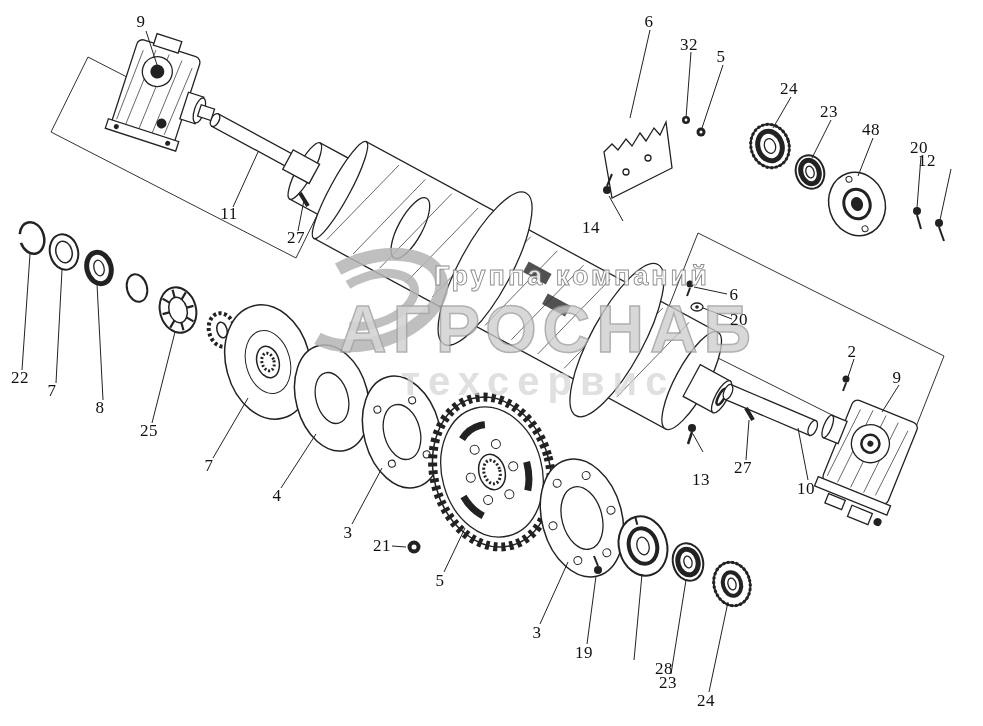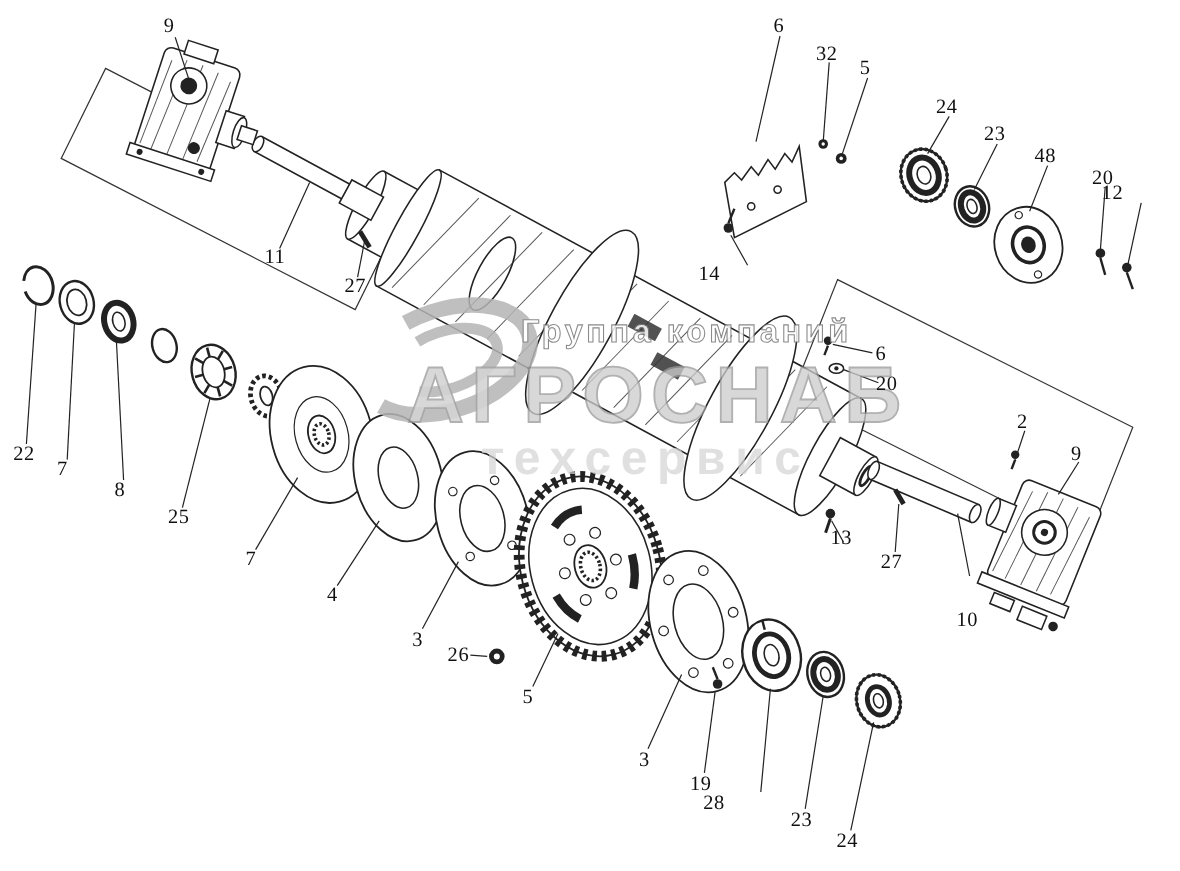--- a/index.html
+++ b/index.html
@@ -343,24 +343,24 @@
   <span class="callout" style="left:739px;top:320px">20</span>
   <span class="callout" style="left:20px;top:378px">22</span>
   <span class="callout" style="left:52px;top:391px">7</span>
   <span class="callout" style="left:100px;top:408px">8</span>
   <span class="callout" style="left:149px;top:431px">25</span>
   <span class="callout" style="left:852px;top:352px">2</span>
   <span class="callout" style="left:897px;top:378px">9</span>
   <span class="callout" style="left:209px;top:466px">7</span>
   <span class="callout" style="left:277px;top:496px">4</span>
   <span class="callout" style="left:348px;top:533px">3</span>
-  <span class="callout" style="left:382px;top:546px">26</span>
+  <span class="callout" style="left:382px;top:546px">21</span>
   <span class="callout" style="left:440px;top:581px">5</span>
-  <span class="callout" style="left:701px;top:448px">13</span>
+  <span class="callout" style="left:701px;top:480px">13</span>
   <span class="callout" style="left:743px;top:468px">27</span>
-  <span class="callout" style="left:806px;top:517px">10</span>
+  <span class="callout" style="left:806px;top:489px">10</span>
   <span class="callout" style="left:537px;top:633px">3</span>
   <span class="callout" style="left:584px;top:653px">19</span>
-  <span class="callout" style="left:595px;top:669px">28</span>
+  <span class="callout" style="left:664px;top:669px">28</span>
   <span class="callout" style="left:668px;top:683px">23</span>
   <span class="callout" style="left:706px;top:701px">24</span>
 
 </div>
 
 </body></html>

